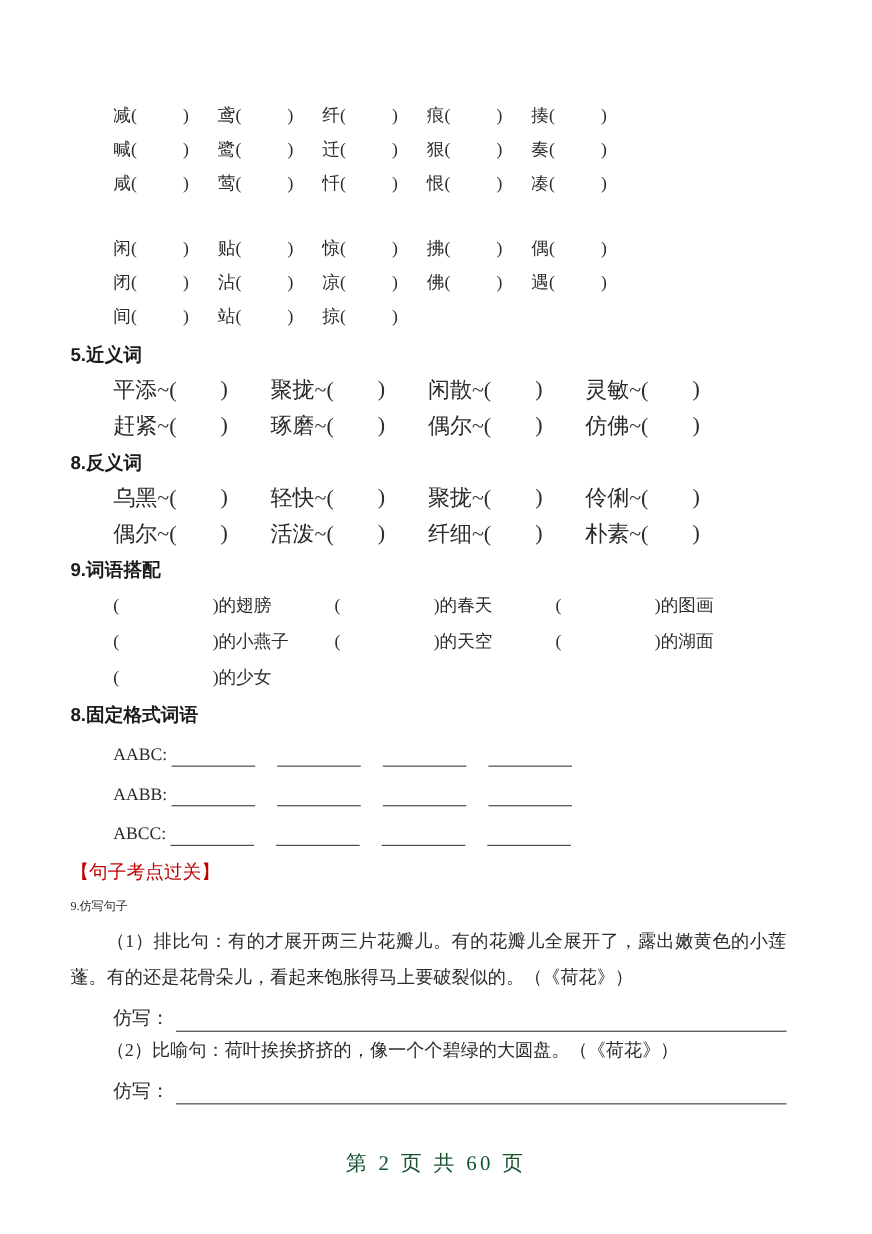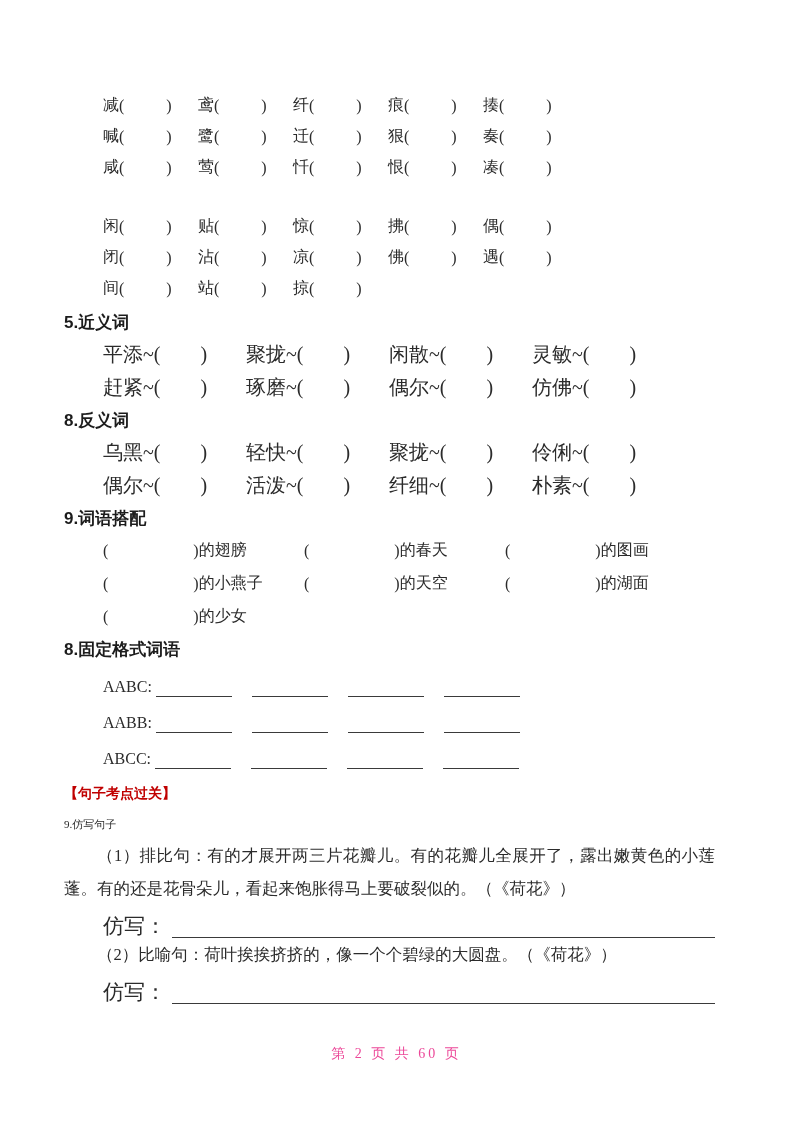--- a/index.html
+++ b/index.html
@@ -39,35 +39,35 @@
   .colloc-cell{width:201px;display:flex;align-items:center;}
   .colloc-cell .gap3{display:inline-block;width:85px;}
   
   .blank-block{margin-left:39px;}
   .blank-row{display:flex;height:32px;align-items:flex-end;font-size:16px;padding-bottom:4px;}
   .blank-row .lab{margin-right:4px;line-height:20px;}
   .u-line{display:inline-block;width:76px;margin-right:20px;border-bottom:1px solid #3a3a3a;height:18px;}
   
   .red-h{
     font-family:"Liberation Sans","DejaVu Sans",sans-serif;
-    font-weight:bold;font-size:14px;line-height:24px;
+    font-weight:normal;font-size:17px;line-height:24px;
     margin:8px 0 4px 0;
   }
   .q-title{font-size:11px;line-height:30px;margin:0;}
   .para{
     font-size:16.5px;line-height:33px;margin:0;
     text-align:justify;text-indent:33px;
   }
-  .fx-row{display:flex;align-items:flex-end;height:33px;margin-left:39px;font-size:21px;}
+  .fx-row{display:flex;align-items:flex-end;height:33px;margin-left:39px;font-size:17px;}
   .fx-row .lab{line-height:24px;margin-right:6px;white-space:nowrap;}
   .fx-row .fill-line{flex:1;border-bottom:1px solid #3a3a3a;height:24px;}
   
   .footer{
     position:absolute;left:0;right:0;top:1045px;
-    text-align:center;font-size:14px;letter-spacing:3px;color:#ec4899;
+    text-align:center;font-size:19px;letter-spacing:3px;color:#14532d;
   }
 </style>
 </head>
 <body>
 
 <div class="page">
 
   <div class="char-group first">
       <div class="char-row">
         <div class="char-cell">

